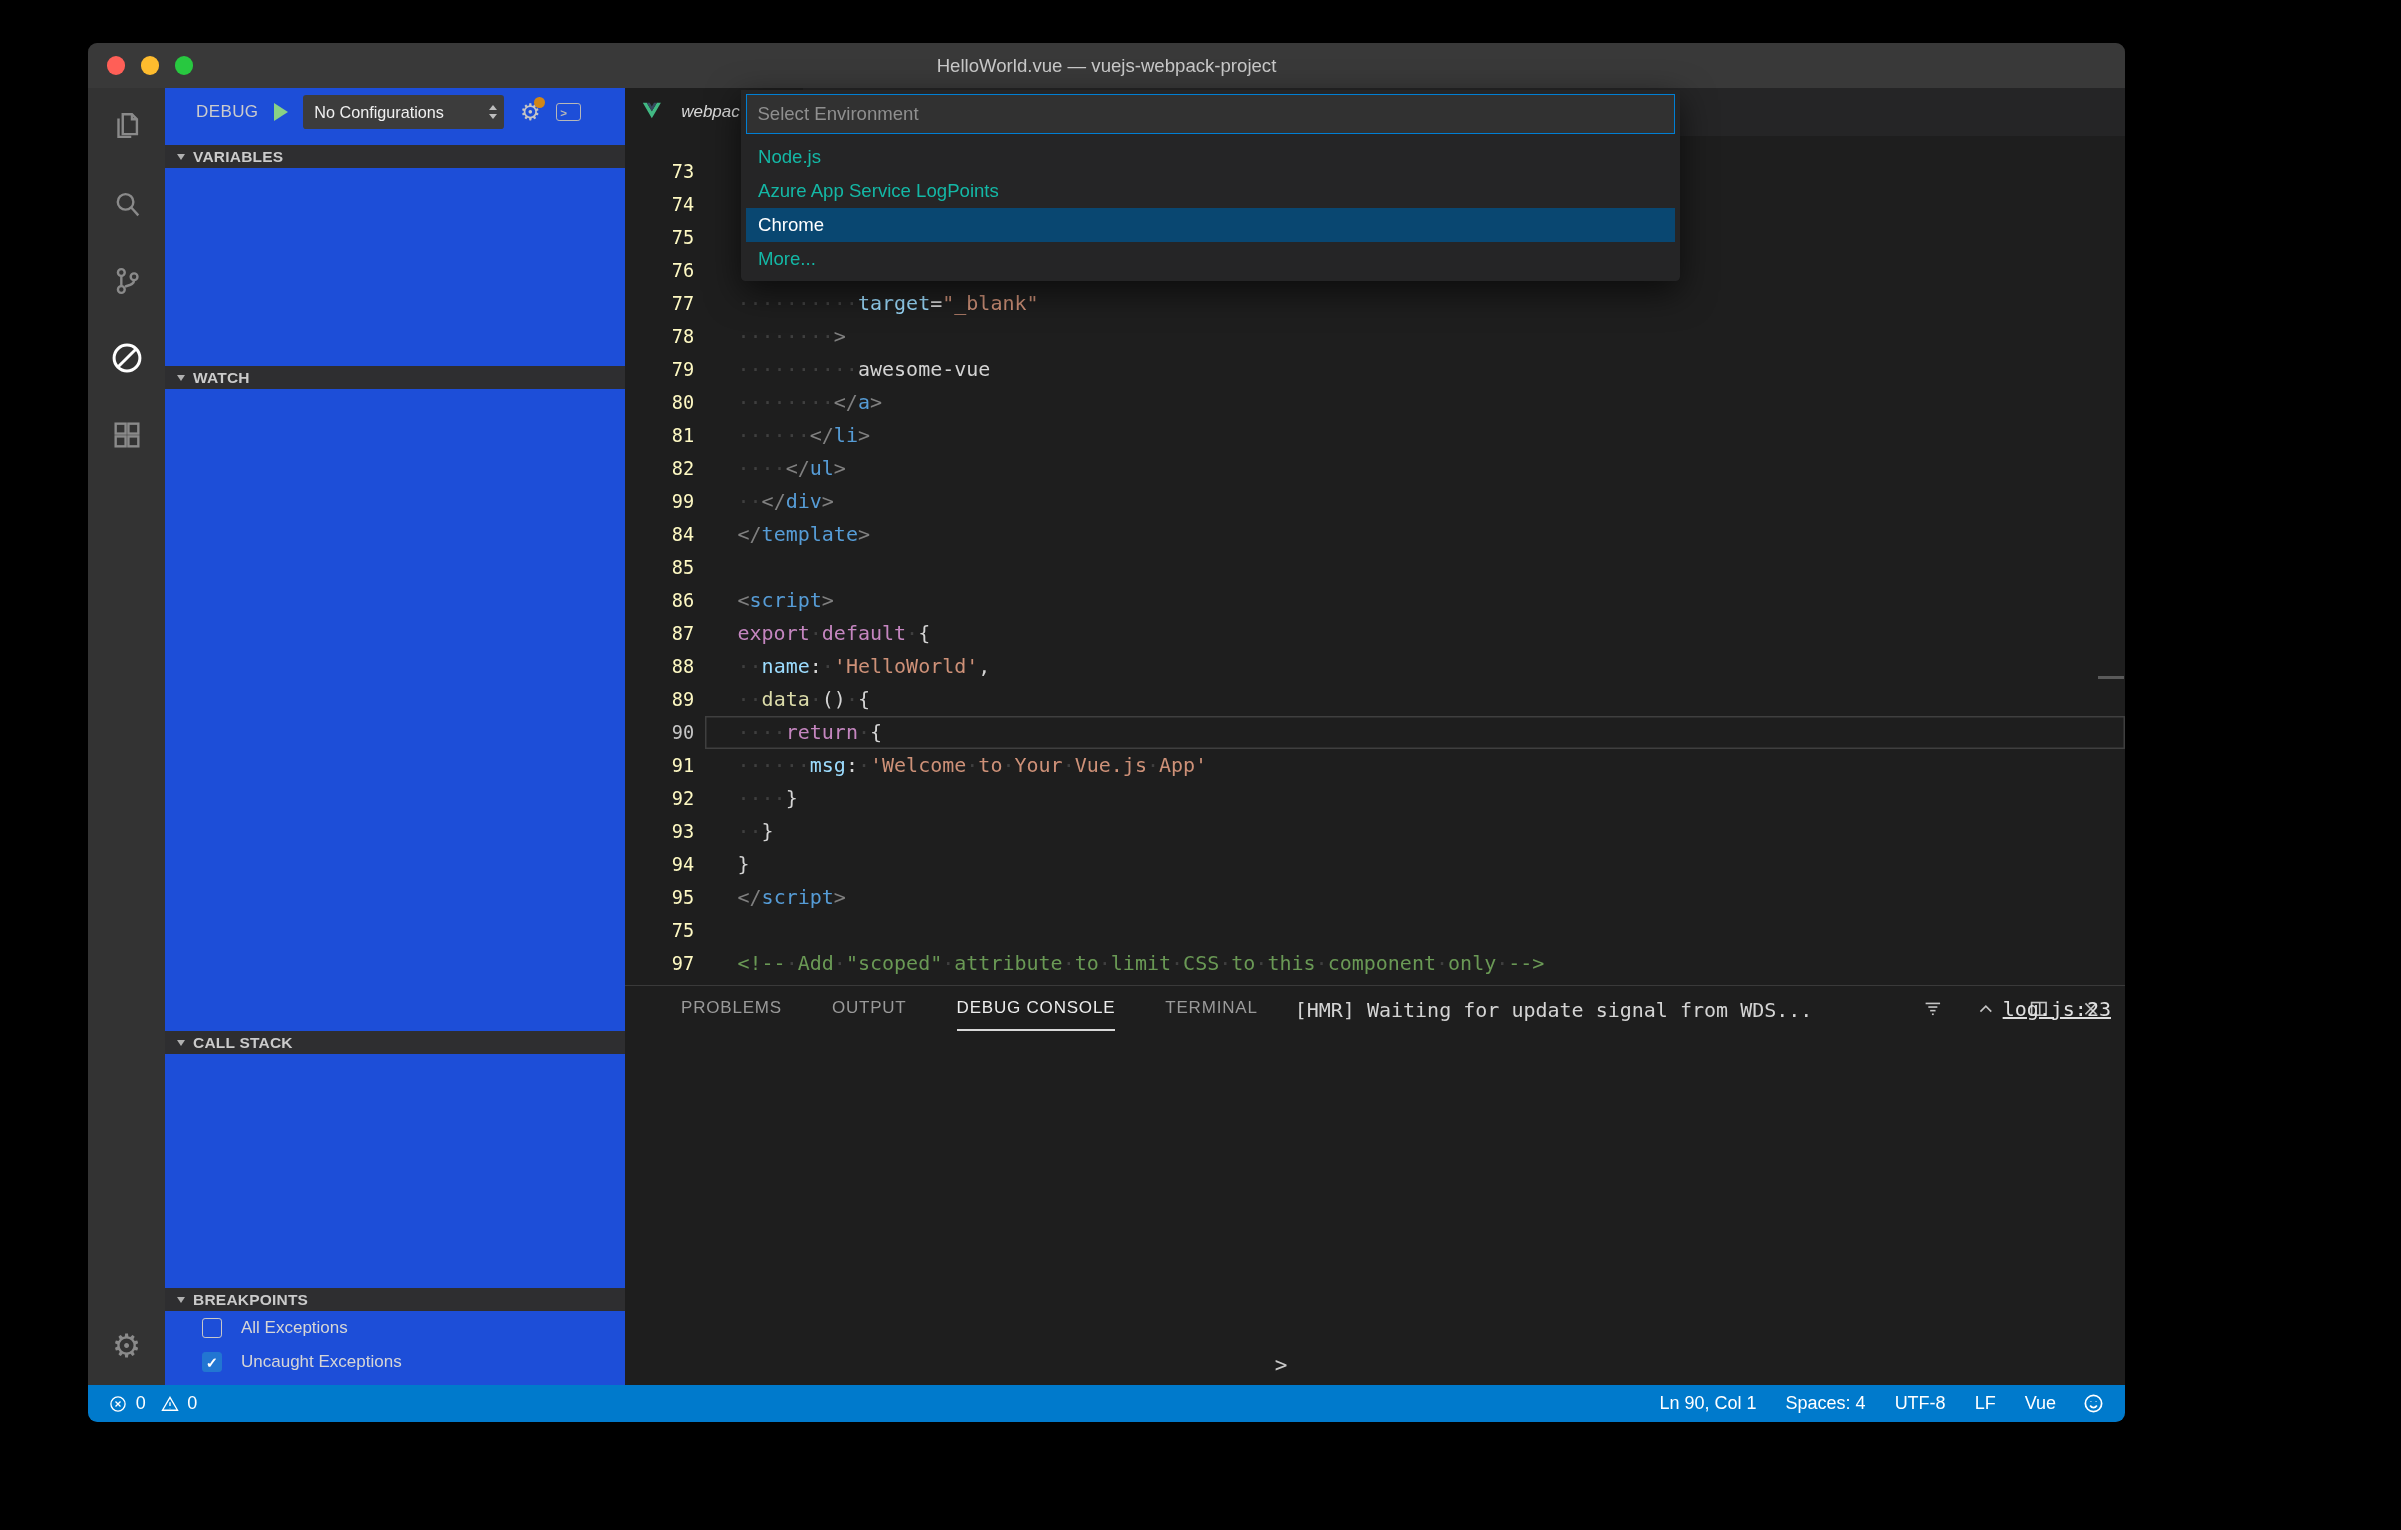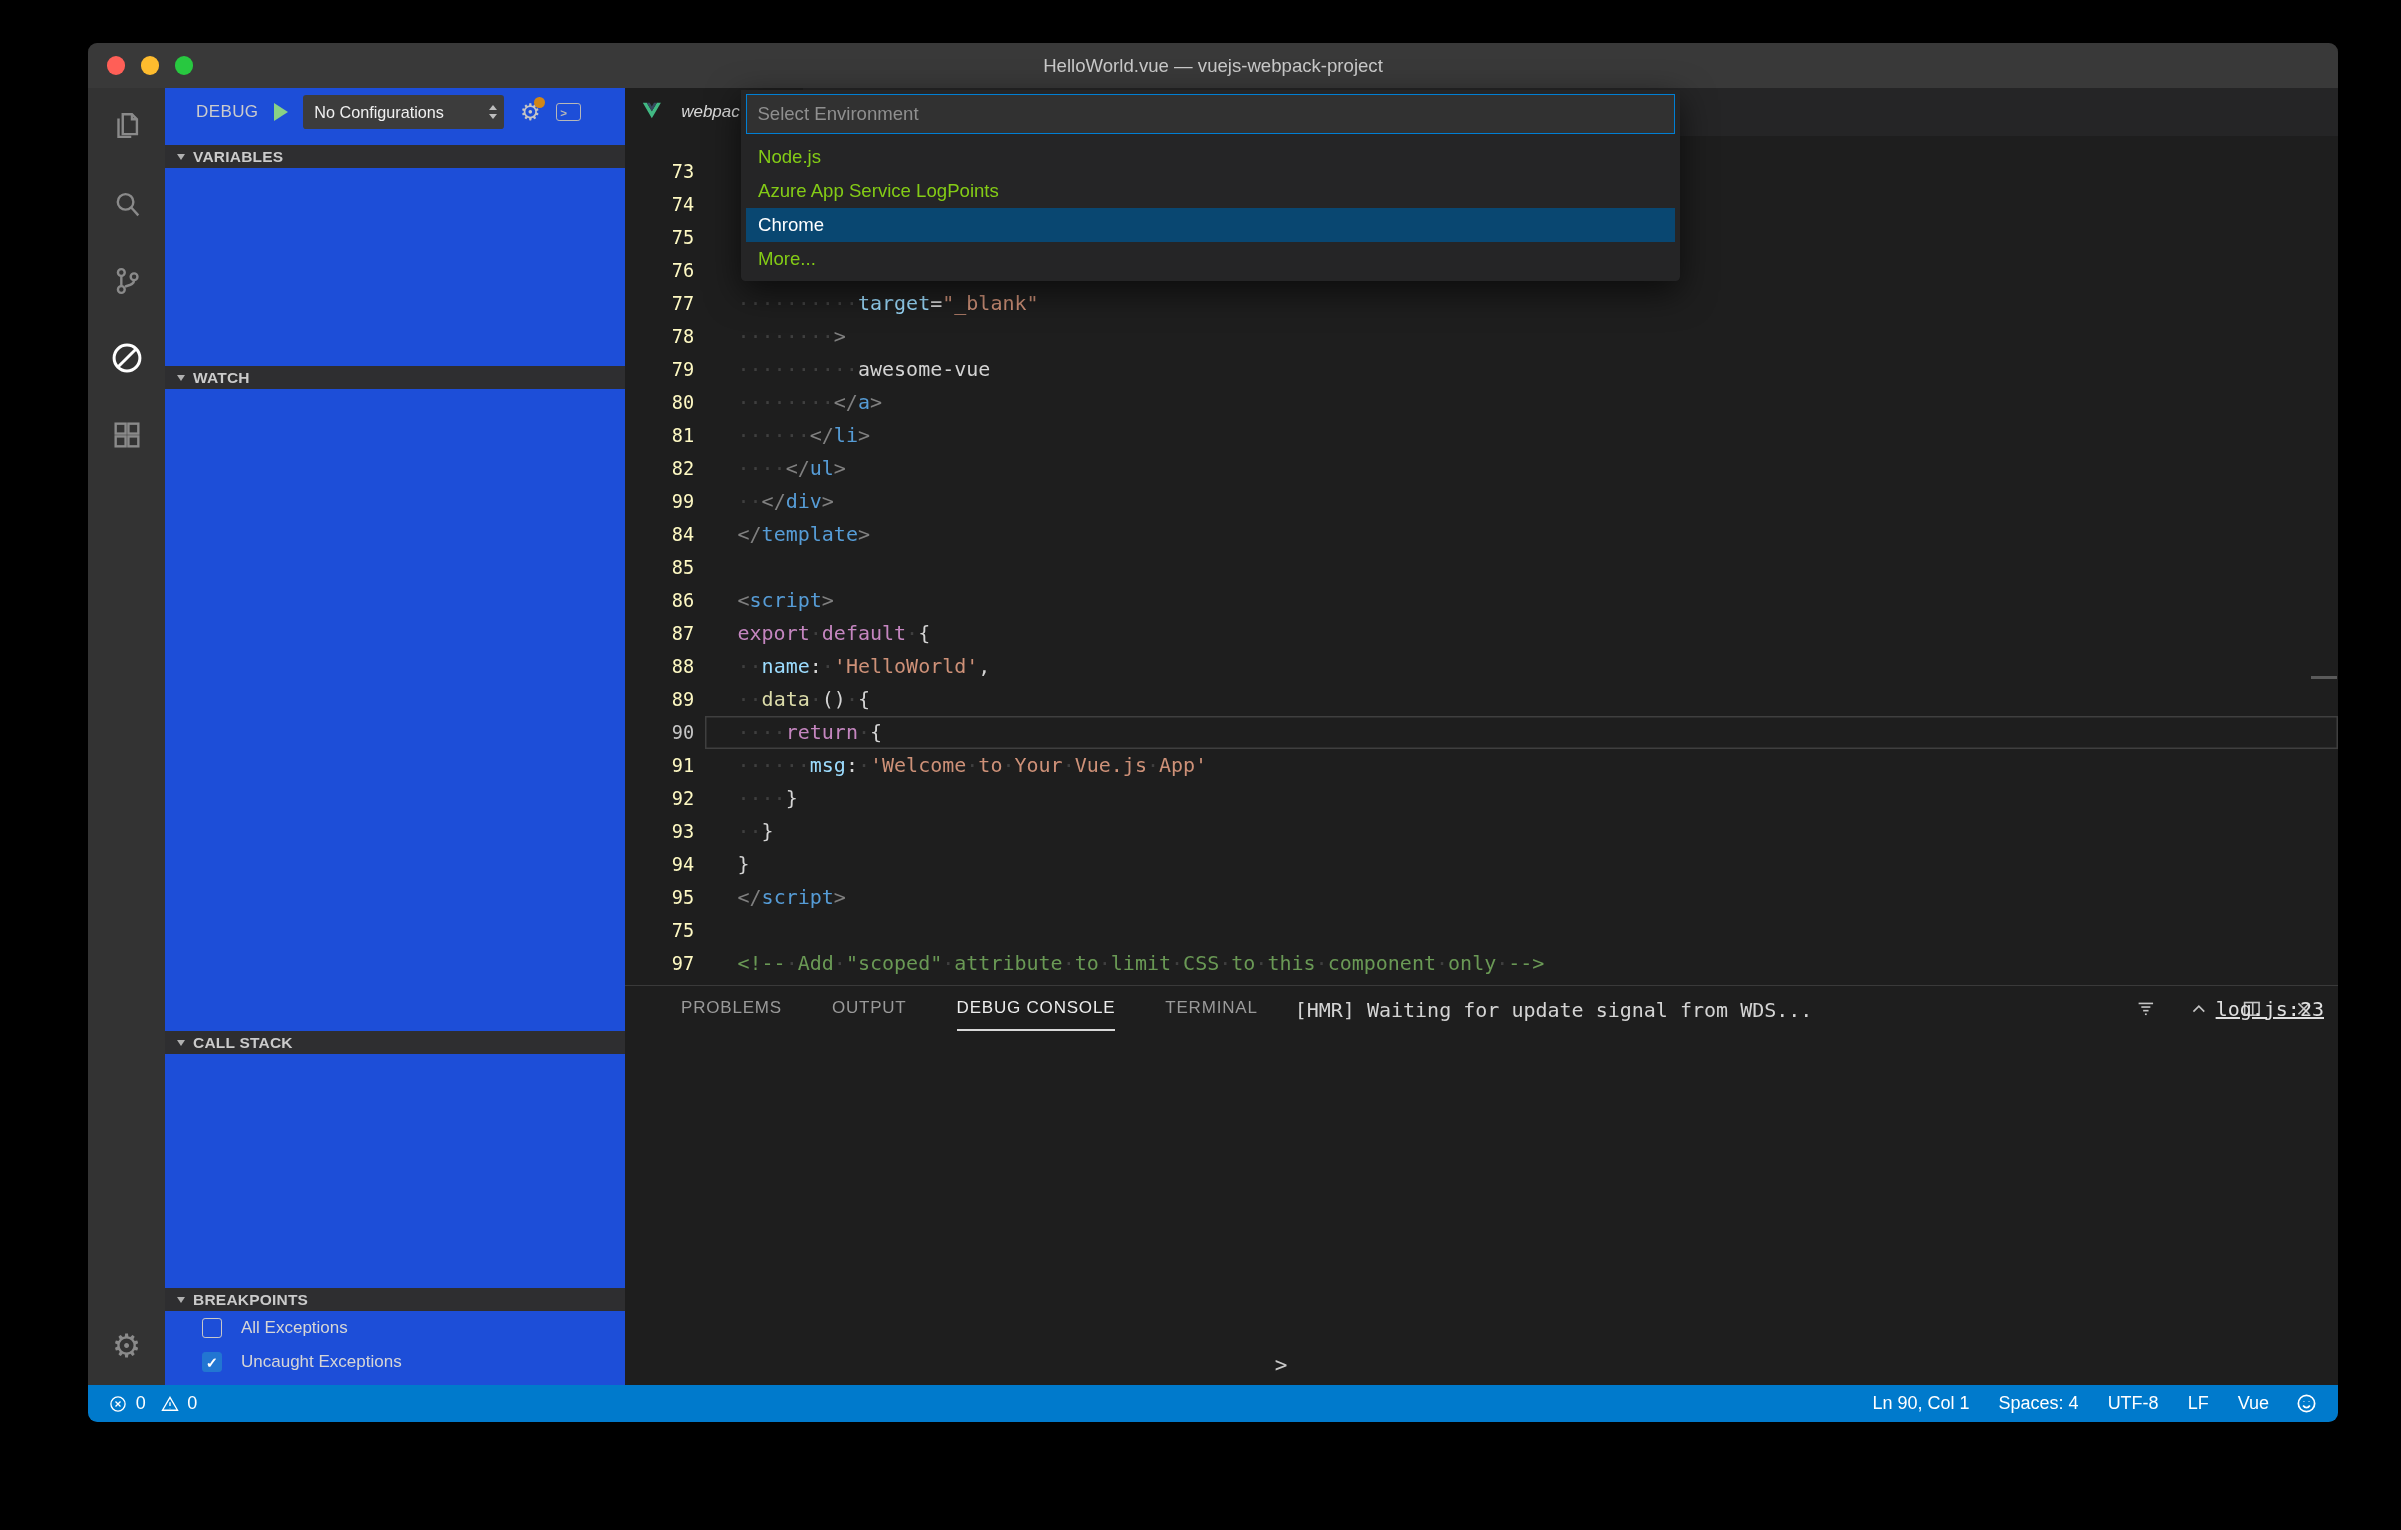--- a/index.html
+++ b/index.html
@@ -1,17 +1,17 @@
 <!DOCTYPE html>
 <html style="font-size:12.4px"><head>
 <meta charset="utf-8">
 <style>
   html,body{margin:0;padding:0;background:#000;}
   .stage{position:relative;width:2401px;height:1530px;background:#000;overflow:hidden;font-family:"Liberation Sans",sans-serif;}
-  .window{position:absolute;left:88px;top:43px;width:2250px;height:1379px;border-radius:9.3px;overflow:hidden;
+  .window{position:absolute;left:88px;top:43px;width:2037px;height:1379px;border-radius:9.3px;overflow:hidden;
           box-shadow:0 39px 108px rgba(0,0,0,.75);display:flex;flex-direction:column;background:#1e1e1e;}
   
   .titlebar{height:45px;background:#393939;flex:none;position:relative;display:flex;align-items:center;justify-content:center;}
   .lights{position:absolute;left:18.6px;top:0;height:100%;display:flex;align-items:center;gap:15.5px;}
   .light{width:18.6px;height:18.6px;border-radius:50%;}
   .l-red{background:#ff5f57}.l-yellow{background:#febc2e}.l-green{background:#28c840}
   .title{color:#c9c9c9;font-size:18.6px;}
   
   .main{flex:1;display:flex;min-height:0;}
   .activitybar{width:77px;background:#333333;flex:none;display:flex;flex-direction:column;align-items:center;}
@@ -57,21 +57,21 @@
   .c-fn{color:#dcdcaa}.c-prop{color:#9cdcfe}.c-plain{color:#d4d4d4}.c-comment{color:#6a9955}
   .ws{color:#3f3f3f}
   .scroll-marker{position:absolute;right:1.5px;top:540px;width:26px;height:3.1px;background:#5a5a5a;}
   
   .quickpick{position:absolute;left:116px;top:1.5px;width:939px;background:#252526;box-shadow:0 10.8px 34px rgba(0,0,0,.6);
              padding:4.6px;box-sizing:border-box;z-index:30;border-radius:0 0 4.6px 4.6px;}
   .qp-input{display:block;width:100%;height:40px;background:#313131;border:1.5px solid #007fd4;box-sizing:border-box;color:#e0e0e0;
             font-size:18.6px;padding:0 10.8px;outline:none;font-family:"Liberation Sans",sans-serif;}
   .qp-input::placeholder{color:#8f8f8f;}
   .qp-list{margin-top:6.2px;}
-  .qp-item{height:34px;display:flex;align-items:center;padding:0 12.4px;color:#84cc16;font-size:18.6px;}
+  .qp-item{height:34px;display:flex;align-items:center;padding:0 12.4px;color:#14b8a6;font-size:18.6px;}
   .qp-item.selected{background:#094771;color:#ffffff;}
   
   .panel{flex:1;min-height:0;border-top:1.5px solid #3a3a3a;display:flex;flex-direction:row;position:relative;}
   .panel-tabs{height:45px;flex:none;display:flex;align-items:center;gap:50px;padding-left:56px;position:relative;}
   .ptab{color:#9a9a9a;font-size:17px;letter-spacing:0.8px;height:100%;display:flex;align-items:center;
         border-bottom:2.3px solid transparent;box-sizing:border-box;}
   .ptab.active{color:#eeeeee;border-bottom-color:#d8d8d8;}
   .panel-actions{position:absolute;right:23px;top:0;height:45px;display:flex;align-items:center;gap:31px;}
   .panel-actions svg{stroke:#c5c5c5;fill:none;stroke-width:1.8;}
   .panel-body{flex:1;position:relative;font-family:"DejaVu Sans Mono",monospace;font-size:20px;color:#d4d4d4;

